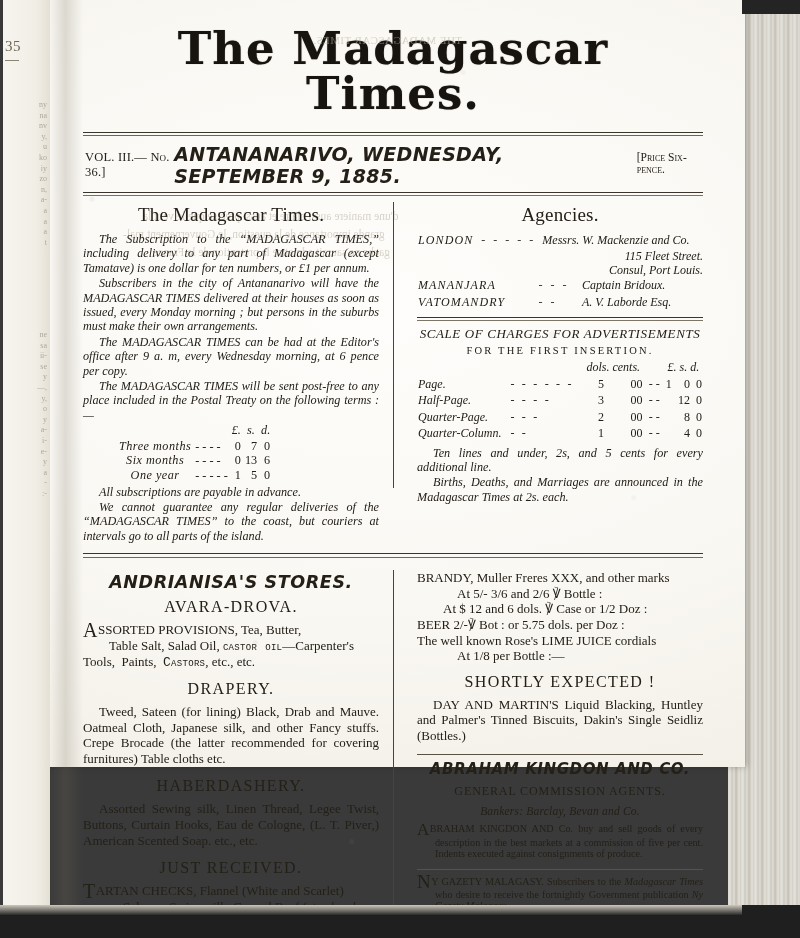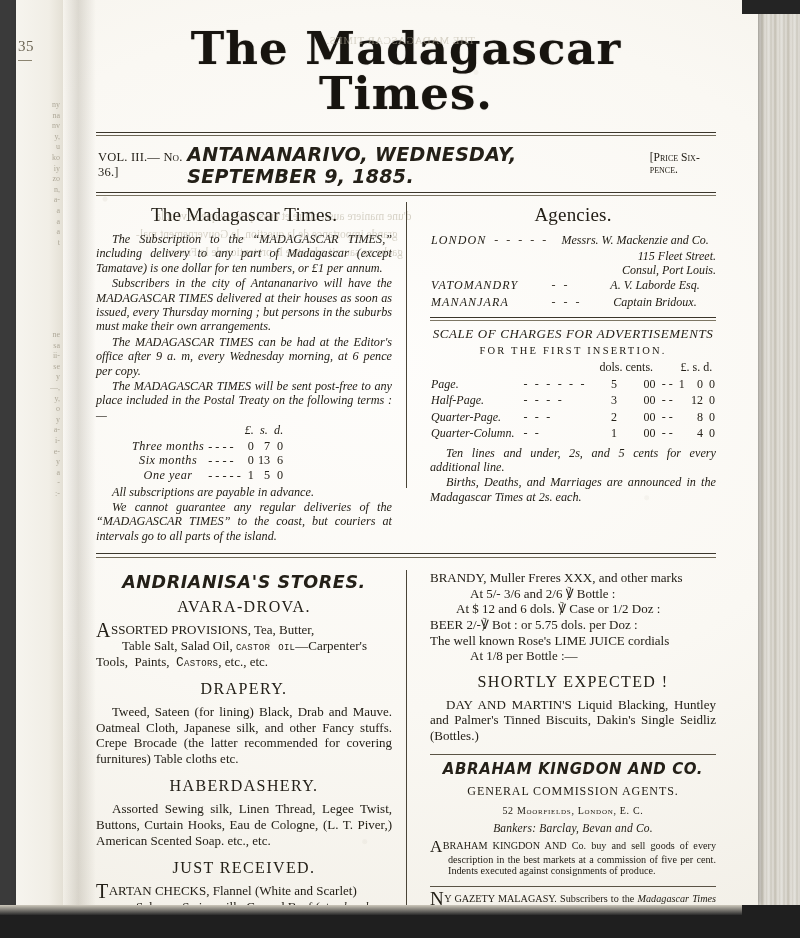--- a/index.html
+++ b/index.html
@@ -22,21 +22,21 @@
   #page-block-right {
     position: absolute; top: 0; right: 0; width: 72px; height: 938px;
     background:
       repeating-linear-gradient(90deg,
         #e9e6de 0px, #f4f2ec 2px, #d8d4c9 4px, #efece5 6px,
         #cfcabd 8px, #f2efe8 11px, #dedad0 13px);
     opacity: .92;
   }
   #page-sheet {
     position: absolute;
-    top: 0; left: 16px; width: 742px; height: 905px;
+    top: 0; left: 3px; width: 742px; height: 767px;
     background:
       radial-gradient(ellipse 120% 70% at 50% 40%, #fefdfb 0%, #faf8f3 55%, #f2efe7 100%);
     box-shadow: 2px 0 6px rgba(0,0,0,.25);
   }
   
   #paper-grain {
     position: absolute; top:0; left:0; width: 742px; height: 905px;
     background-image:
       radial-gradient(circle at 12% 22%, rgba(160,150,128,.10) 0 2px, transparent 3px),
       radial-gradient(circle at 62% 8%,  rgba(160,150,128,.08) 0 2px, transparent 3px),
@@ -205,21 +205,21 @@
     letter-spacing: 1.1px;
     vertical-align: top;
     padding-right: 2px;
   }
   table.agencies td.dots {
     vertical-align: top;
     letter-spacing: 2.5px;
     color: #3a342a;
     white-space: nowrap;
   }
-  table.agencies td.who { text-align: center; vertical-align: top; }
+  table.agencies td.who { text-align: left; vertical-align: top; }
   .sub-line { text-align: right; font-style: italic; font-size: 12px; line-height: 14px; }
 
   .rule-double {
     border-top: 1.3px solid #3b362b;
     border-bottom: .9px solid #7d7664;
     height: 2px;
     margin: 6px 0 5px 0;
   }
   .rule-single { border-top: 1px solid #5a5345; margin: 5px 0; }
 
@@ -240,21 +240,21 @@
   table.charges {
     width: 100%;
     font-size: 12px;
     line-height: 14.5px;
     border-collapse: collapse;
   }
   table.charges td { white-space: nowrap; }
   table.charges td.item { font-style: italic; }
   table.charges td.dots { letter-spacing: 2.2px; }
   table.charges td.c { text-align: right; padding-left: 4px; }
-  table.charges tr.colhead td { text-align: center; }
+  table.charges tr.colhead td { font-style: italic; text-align: center; }
 
   
   #ads-rule {
     border-top: 1.6px solid #3b362b;
     border-bottom: 1.1px solid #6f6856;
     height: 3px;
     margin: 9px 0 12px 0;
   }
 
   
@@ -337,21 +337,21 @@
       <span id="dateline-price">[Price Six-pence.</span>
     </div>
     <div id="masthead-rule-bottom"></div>
 
     <div class="columns">
       <div id="col-divider"></div>
 
       <div class="col col-left">
         <h2 class="section-head">The Madagascar Times.</h2>
         <p class="it">The Subscription to the “MADAGASCAR TIMES,” including delivery to any part of Madagascar (except Tamatave) is one dollar for ten numbers, or £1 per annum.</p>
-        <p class="it">Subscribers in the city of Antananarivo will have the MADAGASCAR TIMES delivered at their houses as soon as issued, every Thursday morning ; but persons in the suburbs must make their own arrangements.</p>
+        <p class="it">Subscribers in the city of Antananarivo will have the MADAGASCAR TIMES delivered at their houses as soon as issued, every Monday morning ; but persons in the suburbs must make their own arrangements.</p>
         <p class="it">The MADAGASCAR TIMES can be had at the Editor's office after 9 a. m, every Wednesday morning, at 6 pence per copy.</p>
         <p class="it">The MADAGASCAR TIMES will be sent post-free to any place included in the Postal Treaty on the following terms :—</p>
 
         <table class="rates">
           <tbody>
               <tr class="head">
             <td></td>
             <td></td>
             <td class="num">£.</td>
             <td class="num">s.</td>
@@ -397,28 +397,28 @@
           </tr>
         </tbody>
           </table>
         <div class="sub-line">115 Fleet Street.</div>
 
         <div class="sub-line">Consul, Port Louis.</div>
 
         <table class="agencies">
           <tbody>
               <tr>
+            <td class="place">MANANJARA</td>
+            <td class="dots">- - -</td>
+            <td class="who">Captain Bridoux.</td>
+          </tr>
+          <tr>
             <td class="place">VATOMANDRY</td>
             <td class="dots">- -</td>
             <td class="who">A. V. Laborde Esq.</td>
-          </tr>
-          <tr>
-            <td class="place">MANANJARA</td>
-            <td class="dots">- - -</td>
-            <td class="who">Captain Bridoux.</td>
           </tr>
         </tbody>
           </table>
 
         <div class="rule-double"></div>
 
         <div id="charges-title">SCALE OF CHARGES FOR ADVERTISEMENTS</div>
         <div id="charges-sub">FOR THE FIRST INSERTION.</div>
 
         <table class="charges">
@@ -514,21 +514,20 @@
           <span class="ind2"></span><span>At 1/8 per Bottle :—</span>
         </p>
 
         <div class="ad-sub" style="margin-top:9px">SHORTLY EXPECTED !</div>
         <p class="ad" style="text-indent:16px">DAY AND MARTIN'S Liquid Blacking, Huntley and Palmer's Tinned Biscuits, Dakin's Single Seidliz (Bottles.)</p>
 
         <div class="rule-single" style="margin-top:10px"></div>
 
         <div class="ad-title" style="font-size:15px">ABRAHAM KINGDON AND CO.</div>
         <div class="ad-sub small">GENERAL COMMISSION AGENTS.</div>
-        <div class="ad-sub tiny">52 Moorfields, London, E. C.</div>
         <div class="ad-sub it">Bankers: Barclay, Bevan and Co.</div>
 
         <p class="ad fine hang"><span class="dropcap">A</span><span>BRAHAM KINGDON AND Co. buy and sell goods of every description in the best markets at a commission of five per cent. Indents executed  against consignments of produce.</span></p>
 
         <div class="rule-single" style="margin-top:9px"></div>
 
         <p class="ad fine hang"><span class="dropcap" style="font-size:19px">N</span><span>Y GAZETY MALAGASY.  Subscribers to the </span><em>Madagascar Times</em><span> who desire to receive the fortnightly Government publication </span><em>Ny Gazety Malagasy</em></p>
       </div>
     </div>
   </div>

